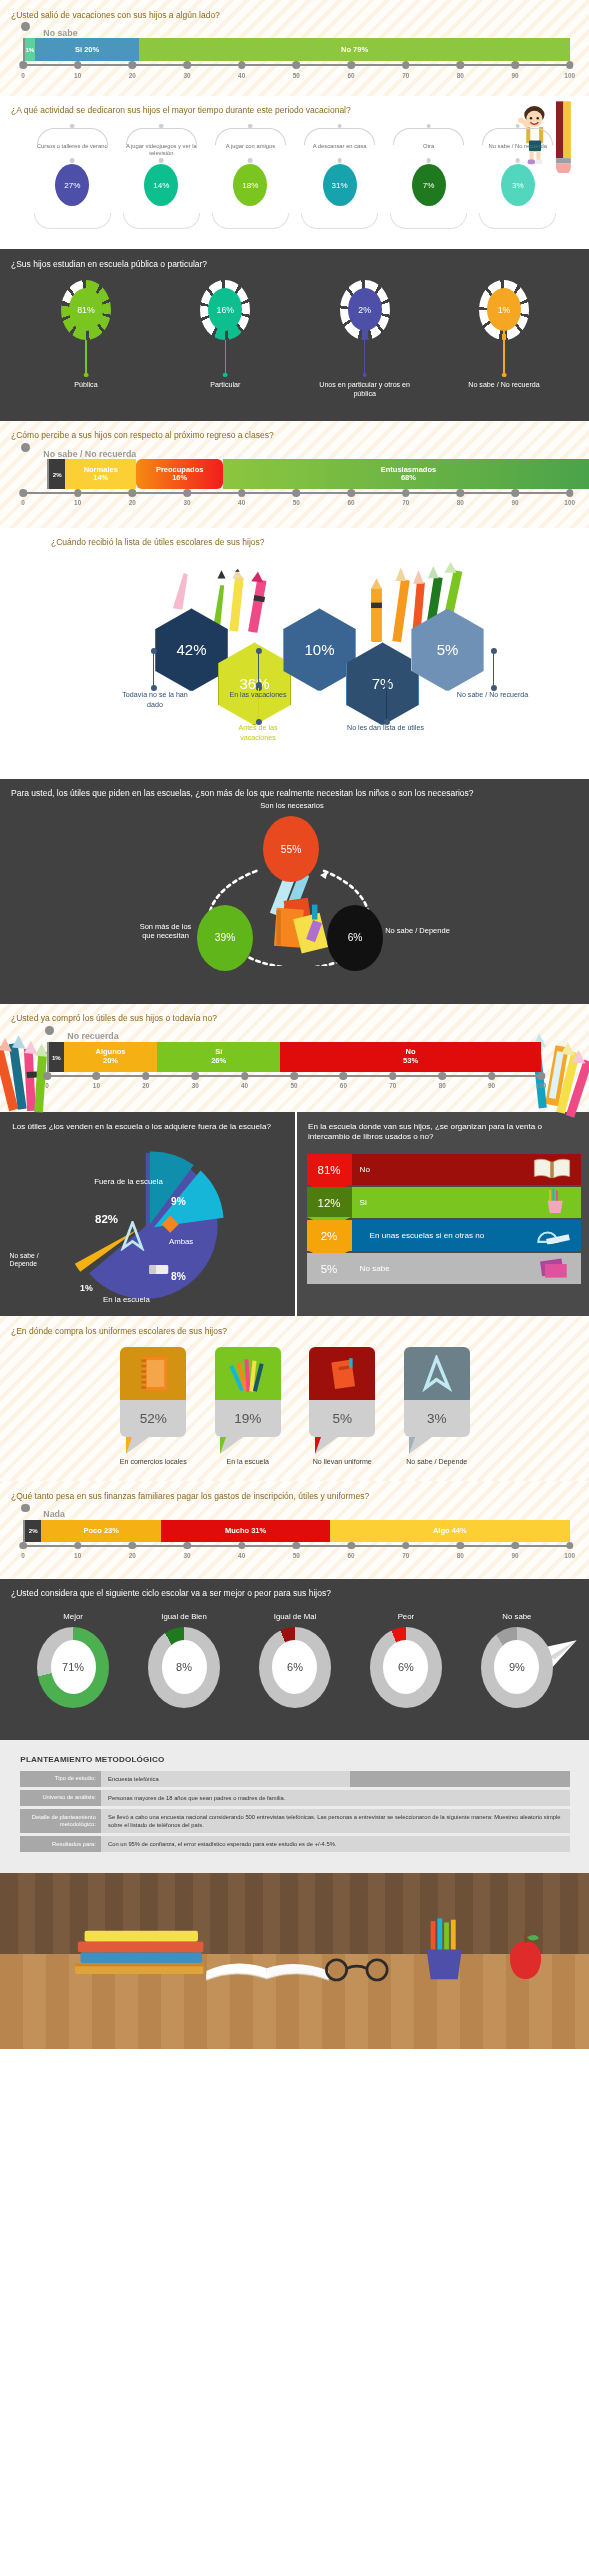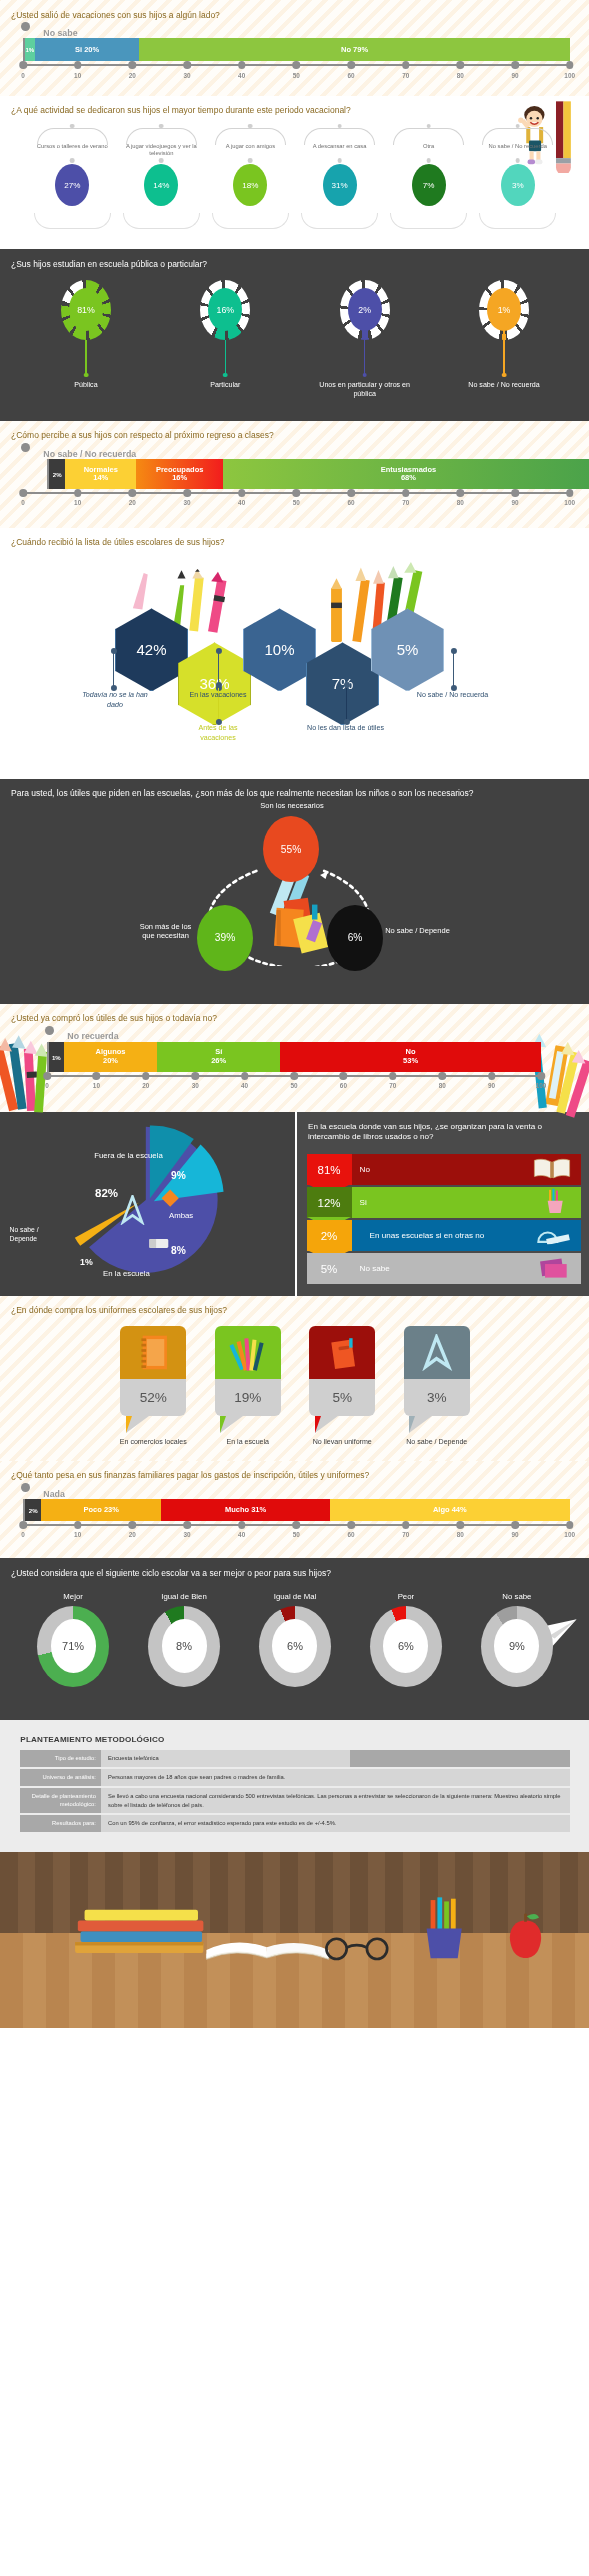--- a/index.html
+++ b/index.html
@@ -446,21 +446,21 @@
       <div class="topdot"></div>
       <div class="barlabel-top">No sabe / No recuerda</div>
       <div class="bar" style="height:30px;margin-left:24px;">
         <div class="seg small" style="width:3%;background:#3b3b3b;">
             <span>2%</span>
           </div>
         <div class="seg" style="width:13%;background:#fcd034;">
           <span>Normales</span>
             <span>14%</span>
         </div>
-        <div class="seg" style="width:16%;background:linear-gradient(90deg,#f58a12,#f21d1d);">
+        <div class="seg" style="width:16%;background:linear-gradient(90deg,#f58a12,#f21d1d);border-radius:6px;">
           <span>Preocupados</span>
             <span>16%</span>
         </div>
         <div class="seg" style="width:68%;background:linear-gradient(90deg,#8dc63f,#4aa24a);">
           <span>Entusiasmados</span>
             <span>68%</span>
         </div>
       </div>
       <div class="axis">
         <span class="tick" style="left:0%"></span>
@@ -484,21 +484,21 @@
         <span style="left:50%">50</span>
         <span style="left:60%">60</span>
         <span style="left:70%">70</span>
         <span style="left:80%">80</span>
         <span style="left:90%">90</span>
         <span style="left:100%">100</span>
       </div>
     </div>
   </section>
 
-  <section class="sec sec-white" style="padding-bottom:9.5px;">
+  <section class="sec sec-white" style="padding-bottom:9.5px;padding-left:40px;">
     <div class="q q-brown">¿Cuándo recibió la lista de útiles escolares de sus hijos?</div>
 
     <div class="hexrow">
 
       <div class="pencilart" style="left:127px;top:17.6px;">
         <svg width="136" height="81" viewBox="0 0 200 120">
           <polygon points="8,58 24,6 30,8 22,60" fill="#f6b9cd"></polygon>
           <polygon points="68,84 78,24 84,24 78,86" fill="#7ac520"></polygon>
           <polygon points="74,14 80,2 86,14" fill="#333"></polygon>
           <rect x="96" y="12" width="13" height="80" fill="#f5e04a" transform="rotate(6 102 50)"></rect>
@@ -540,21 +540,21 @@
       <div class="hex" style="left:371px;top:57px;background:#6f91b5;border:1.4px solid #9fbdd8;">
         <span>5%</span>
       </div>
 
       <div class="hexline" style="left:113px;top:99px;height:38px;"></div>
       <div class="hexline" style="left:218px;top:99px;height:38px;"></div>
       <div class="hexline" style="left:346px;top:133px;height:38px;background:#1e3a5c;"></div>
       <div class="hexline" style="left:453px;top:99px;height:38px;"></div>
       <div class="hexline" style="left:218px;top:133px;height:38px;background:#cfd61f;"></div>
 
-      <div class="hexlabel" style="left:75px;top:140px;width:80px;font-style:italic;">Todavía no se la han dado</div>
+      <div class="hexlabel" style="left:75px;top:140px;width:80px;">Todavía no se la han dado</div>
       <div class="hexlabel" style="left:180px;top:173px;width:76px;color:#c0ca21;">Antes de las vacaciones</div>
       <div class="hexlabel" style="left:184px;top:140px;width:68px;">En las vacaciones</div>
       <div class="hexlabel" style="left:306px;top:173px;width:79px;">No les dan lista de útiles</div>
       <div class="hexlabel" style="left:413px;top:140px;width:79px;">No sabe / No recuerda</div>
     </div>
     <div style="height:49px"></div>
   </section>
 
   <section class="sec sec-dark" style="padding-bottom:11px;">
     <div class="q q-white" style="max-width:515px;">Para usted, los útiles que piden en las escuelas, ¿son más de los que realmente necesitan los niños o son los necesarios?</div>
@@ -674,20 +674,21 @@
         <span style="left:80%">80</span>
         <span style="left:90%">90</span>
         <span style="left:100%">100</span>
       </div>
     </div>
   </section>
 
   <div class="twocol">
 
     <div class="colL">
+      <div class="q q-white" style="font-size:8.1px;padding:9.5px 13.6px 5.4px 12.2px;">Los útiles ¿los venden en la escuela o los adquiere fuera de la escuela?</div>
       <div style="position:relative;height:169px;">
         <svg width="295" height="169" viewBox="0 0 435 250">
 
           <path d="M215 130 L215 22 A108 108 0 1 1 131 200 Z" fill="#4d4fa8"></path>
 
           <path d="M215 130 L215 22 A108 108 0 0 1 280 42 Z" fill="#0f8fab" transform="translate(6,-2)"></path>
 
           <path d="M215 130 L284 46 A108 108 0 0 1 318 116 Z" fill="#16b6d8" transform="translate(12,2)"></path>
 
           <path d="M215 130 L128 194 A108 108 0 0 1 120 182 Z" fill="#f5b014" transform="translate(-10,4)"></path>

